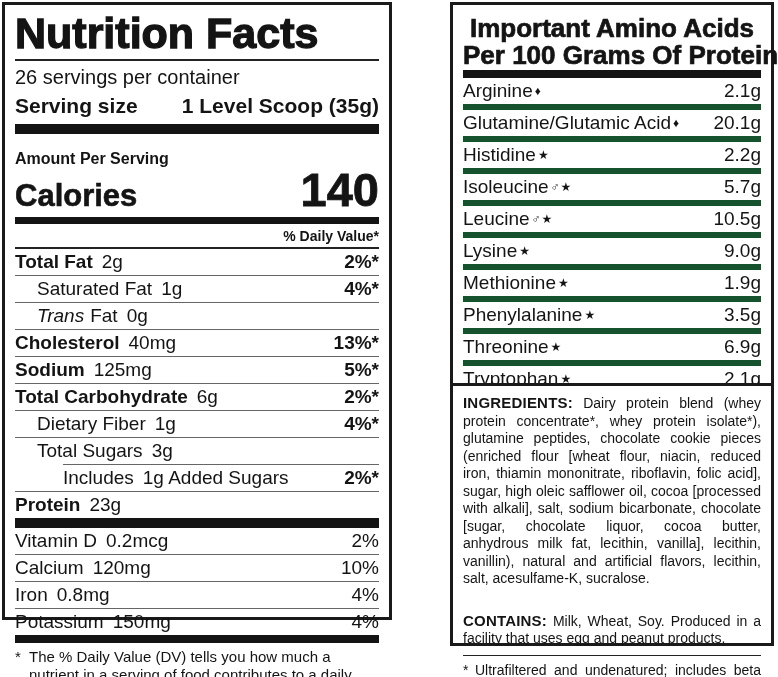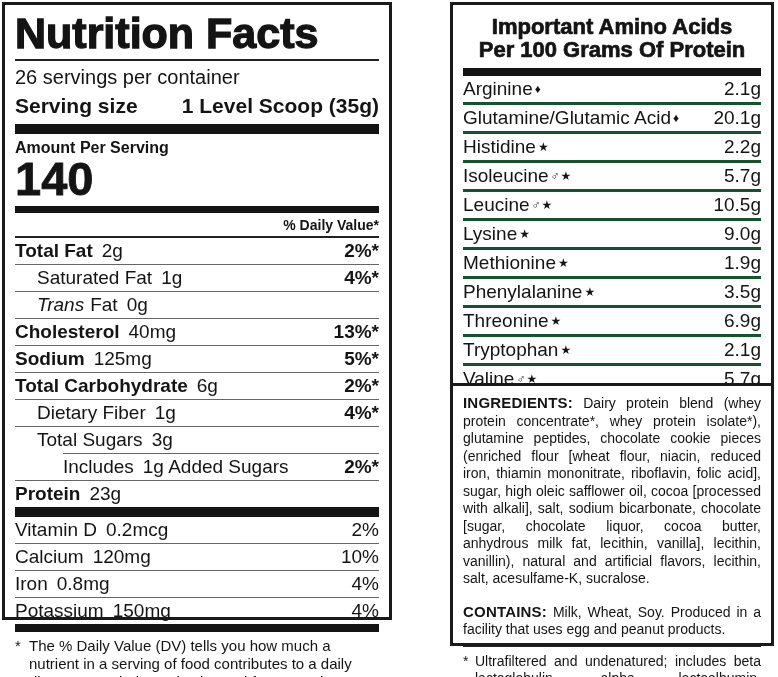--- a/index.html
+++ b/index.html
@@ -8,71 +8,72 @@
   
   #nf{left:2px;top:2px;width:390px;height:618px;padding:4px 10px 6px 10px;}
   .nf-title{font-size:43px;font-weight:bold;letter-spacing:0px;line-height:1.05;-webkit-text-stroke:1.3px #141414;white-space:nowrap;margin-top:2px;}
   .thin-rule{border-top:2px solid #222;margin-top:3px;}
   .servings{font-size:20px;margin-top:5px;}
   .ss-row{display:flex;justify-content:space-between;font-weight:bold;font-size:21px;margin-top:5px;margin-bottom:6px;}
   .bar{background:#141414;}
   .bar.b10{height:10px;}
   .bar.b7{height:7px;}
   .bar.b8{height:8px;}
-  .aps{font-weight:bold;font-size:16px;margin-top:5px;}
+  .aps{font-weight:bold;font-size:16px;margin-top:16px;}
   .cal-row{display:flex;justify-content:space-between;align-items:flex-end;margin-top:0px;margin-bottom:4px;}
   .cal-label{font-size:31px;font-weight:bold;-webkit-text-stroke:0.6px #141414;line-height:1.1;}
   .cal-value{font-size:47px;font-weight:bold;-webkit-text-stroke:0.8px #141414;line-height:0.95;}
   .dv-header{font-size:14px;font-weight:bold;text-align:right;padding:4px 0 3px 0;border-bottom:2px solid #222;}
   .row{display:flex;align-items:baseline;font-size:19px;padding:2px 0 2px 0;}
   .nrows .row + .row{border-top:1px solid #666;}
   .mrows .row + .row{border-top:1px solid #666;}
   .row .amt{margin-left:9px;}
   .row .dv{margin-left:auto;text-align:center;}
   .b{font-weight:bold;}
   .i{font-style:italic;}
   .lvl1{padding-left:22px;}
   .row.indent-rule{margin-left:48px;padding-left:0;}
   .nm2{margin-left:6px;}
   .footnote{display:flex;font-size:15px;line-height:18px;margin-top:5px;}
   .fn-marker{width:14px;flex:none;}
   
   #aa{left:450px;top:2px;width:324px;height:392px;padding:6px 10px;}
-  .aa-title{font-size:22px;font-weight:bold;text-align:center;line-height:1.05;-webkit-text-stroke:0.7px #141414;margin-top:4px;margin-bottom:7px;}
+  .aa-title{font-size:26px;font-weight:bold;text-align:center;line-height:1.05;-webkit-text-stroke:0.7px #141414;margin-top:4px;}
   .aa-title div{white-space:nowrap;}
   .arows .row{font-size:19px;padding:2px 0;}
-  .arows .row + .row{border-top:3px solid #14532d;}
+  .arows .row + .row{border-top:6px solid #14532d;}
   .marks{font-size:12px;margin-left:2px;letter-spacing:1px;position:relative;top:-2px;}
   .aa-legend{margin-top:5px;font-size:13px;line-height:16px;}
   .aa-legend .lrow{display:flex;}
   .aa-legend .sym{width:16px;flex:none;font-size:11px;}
   
   #ing{left:450px;top:383px;width:324px;height:263px;padding:8px 10px;}
   .ing-par{font-size:14px;line-height:17.5px;text-align:justify;}
   .ing-par .lbl{font-weight:bold;font-size:15px;letter-spacing:0.2px;}
-  .con-par{margin-top:15px;}
+  .con-par{margin-top:24px;}
   .ing-rule{border-top:1.5px solid #222;margin:7px 0 6px 0;}
   .ing-fn{display:flex;font-size:14px;line-height:17px;}
   .ing-fn .fn-marker{width:12px;}
   .ing-fn .fn-text{flex:1;text-align:justify;}
 </style>
 </head>
 <body>
 
 <div id="nf" class="panel">
   <div class="nf-title">Nutrition Facts</div>
   <div class="thin-rule"></div>
   <div class="servings">26 servings per container</div>
   <div class="ss-row">
     <span>Serving size</span>
     <span>1 Level Scoop (35g)</span>
   </div>
   <div class="bar b10"></div>
   <div class="aps">Amount Per Serving</div>
   <div class="cal-row">
+    <span class="cal-label">Calories</span>
     <span class="cal-value">140</span>
   </div>
   <div class="bar b7"></div>
   <div class="dv-header">% Daily Value*</div>
 
   <div class="nrows">
     <div class="row">
       <span class="nm b">Total Fat</span>
       <span class="amt">2g</span>
       <span class="dv b">2%*</span>

